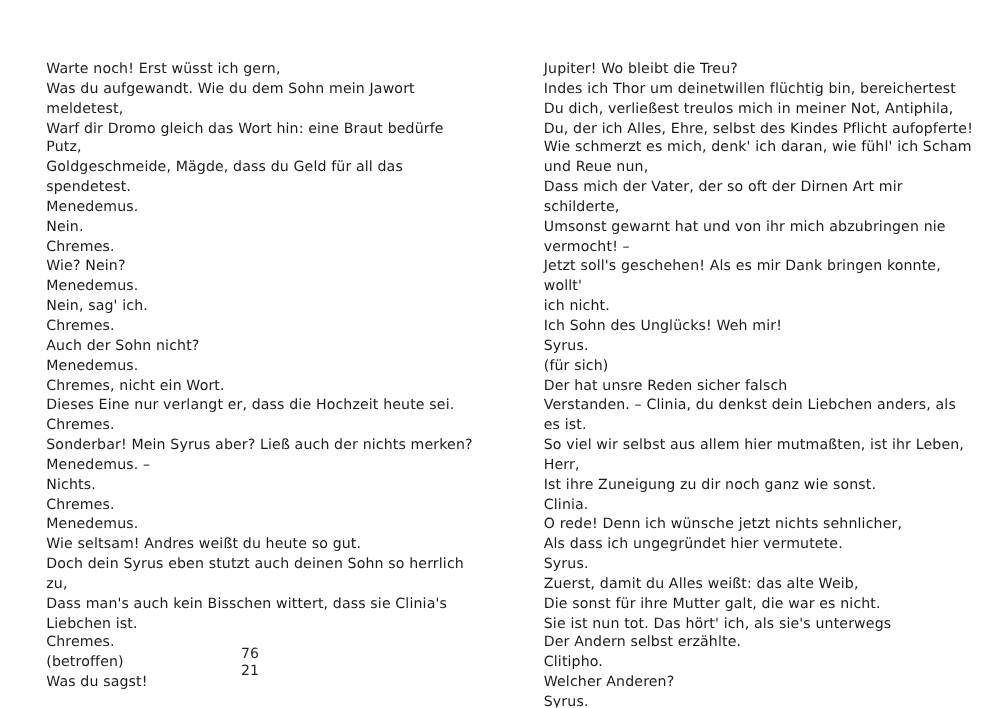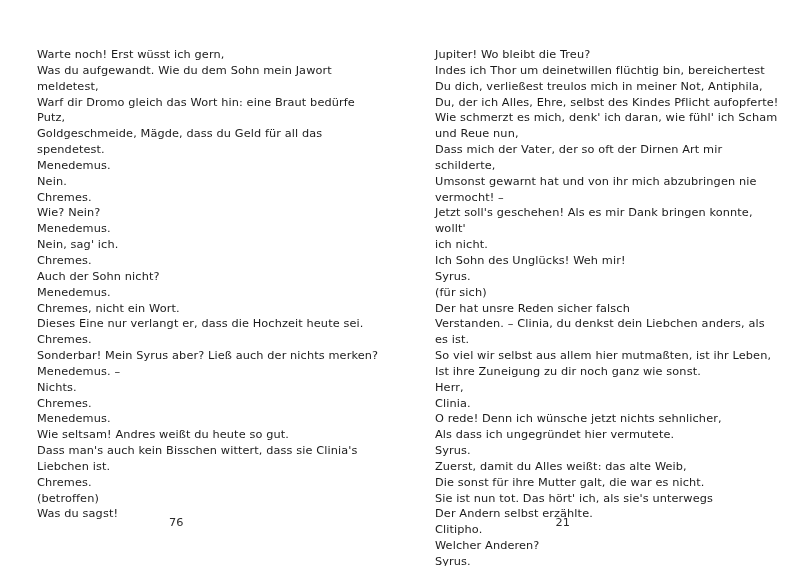--- a/index.html
+++ b/index.html
@@ -52,21 +52,21 @@
   }
   .line.speaker {
     font-weight: normal;
   }
   .footer {
     position: absolute;
     left: 0;
     top: 516px;
     width: 800px;
     display: flex;
-    flex-direction: row;
+    flex-direction: column;
   }
   .folio {
     width: 400px;
     text-align: center;
     font-size: 11.3px;
     line-height: 14px;
     color: #2a2a2a;
   }
   .folio-left { padding-right: 34px; }
   .folio-right { padding-right: 61px; }
@@ -94,20 +94,21 @@
         <div class="line speaker">Menedemus.</div>
         <div class="line">Chremes, nicht ein Wort.</div>
         <div class="line">Dieses Eine nur verlangt er, dass die Hochzeit heute sei.</div>
         <div class="line speaker">Chremes.</div>
         <div class="line">Sonderbar! Mein Syrus aber? Ließ auch der nichts merken?</div>
         <div class="line speaker">Menedemus. –</div>
         <div class="line">Nichts.</div>
         <div class="line speaker">Chremes.</div>
         <div class="line speaker">Menedemus.</div>
         <div class="line">Wie seltsam! Andres weißt du heute so gut.</div>
+        <div class="line">Doch dein Syrus eben stutzt auch deinen Sohn so herrlich zu,</div>
         <div class="line">Dass man's auch kein Bisschen wittert, dass sie Clinia's</div>
         <div class="line">Liebchen ist.</div>
         <div class="line speaker">Chremes.</div>
         <div class="line">(betroffen)</div>
         <div class="line">Was du sagst!</div>
       </div>
 
     <div class="column column-right" id="right-column">
         <div class="line">Jupiter! Wo bleibt die Treu?</div>
         <div class="line">Indes ich Thor um deinetwillen flüchtig bin, bereichertest</div>
@@ -120,22 +121,22 @@
         <div class="line">vermocht! –</div>
         <div class="line">Jetzt soll's geschehen! Als es mir Dank bringen konnte, wollt'</div>
         <div class="line">ich nicht.</div>
         <div class="line">Ich Sohn des Unglücks! Weh mir!</div>
         <div class="line speaker">Syrus.</div>
         <div class="line">(für sich)</div>
         <div class="line">Der hat unsre Reden sicher falsch</div>
         <div class="line">Verstanden. – Clinia, du denkst dein Liebchen anders, als</div>
         <div class="line">es ist.</div>
         <div class="line">So viel wir selbst aus allem hier mutmaßten, ist ihr Leben,</div>
+        <div class="line">Herr,</div>
         <div class="line">Ist ihre Zuneigung zu dir noch ganz wie sonst.</div>
-        <div class="line">Herr,</div>
         <div class="line speaker">Clinia.</div>
         <div class="line">O rede! Denn ich wünsche jetzt nichts sehnlicher,</div>
         <div class="line">Als dass ich ungegründet hier vermutete.</div>
         <div class="line speaker">Syrus.</div>
         <div class="line">Zuerst, damit du Alles weißt: das alte Weib,</div>
         <div class="line">Die sonst für ihre Mutter galt, die war es nicht.</div>
         <div class="line">Sie ist nun tot. Das hört' ich, als sie's unterwegs</div>
         <div class="line">Der Andern selbst erzählte.</div>
         <div class="line speaker">Clitipho.</div>
         <div class="line">Welcher Anderen?</div>

